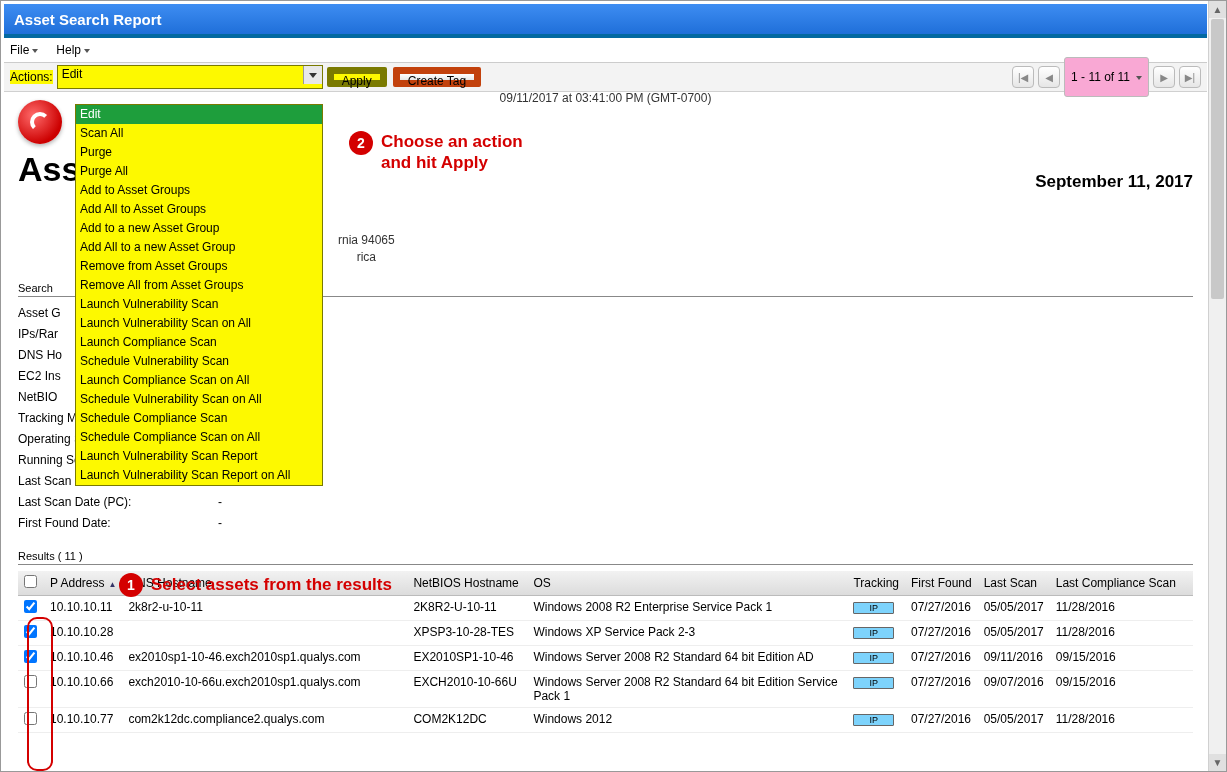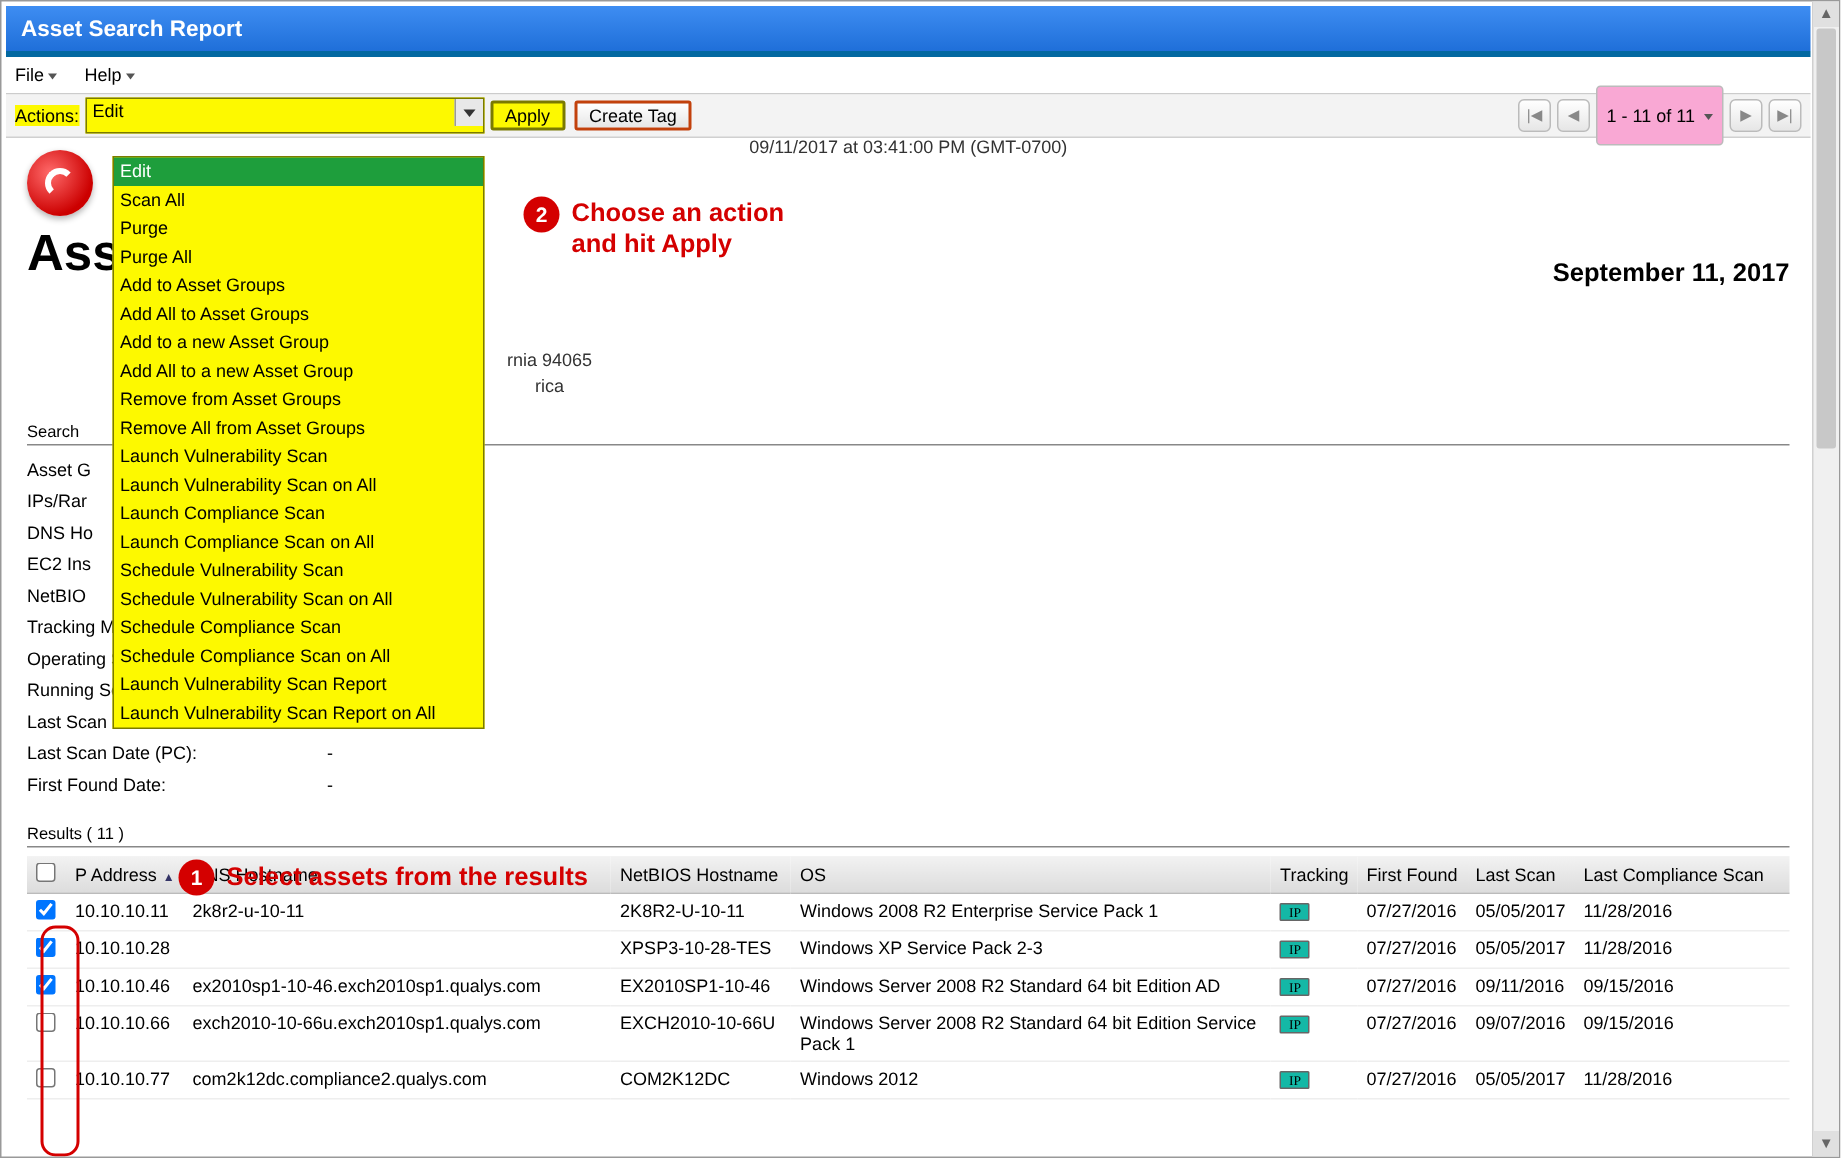--- a/index.html
+++ b/index.html
@@ -122,21 +122,21 @@
   }
   .actions-select .chev::after {
     content: "";
     width:0;height:0;
     border-left:4px solid transparent;
     border-right:4px solid transparent;
     border-top:5px solid #333;
   }
   .btn {
     height: 20px;
-    border: 2px solid #c2410c;
+    border: 7px solid #c2410c;
     background: linear-gradient(#fff, #e6e6e6);
     border-radius: 2px;
     padding: 0 8px;
     margin-left: 6px;
     font-size: 12px;
     cursor: pointer;
   }
   .btn.apply {
     background: #fdf900;
     border-color: #7a7a00;
@@ -293,25 +293,25 @@
     content:"▲";
     font-size:8px;
     margin-left:4px;
     color: #336;
   }
   input.cb { margin:0; }
   .track-badge {
     display: inline-block;
     border: 1px solid #666;
     font-size: 9px;
-    padding: 0 5px;
+    padding: 0 15px;
     border-radius: 1px;
-    background: #14b8a6;
-    cursor: pointer;
-    font-family: Liberation Serif, serif;
+    background: #7dd3fc;
+    cursor: pointer;
+    font-family: Liberation Sans, sans-serif;
   }
 
   
   .callout {
     position: absolute;
     color: #d40000;
     font-weight: bold;
     font-size: 17px;
     z-index: 50;
   }
@@ -541,22 +541,22 @@
       <div class="dd-item">Purge All</div>
       <div class="dd-item">Add to Asset Groups</div>
       <div class="dd-item">Add All to Asset Groups</div>
       <div class="dd-item">Add to a new Asset Group</div>
       <div class="dd-item">Add All to a new Asset Group</div>
       <div class="dd-item">Remove from Asset Groups</div>
       <div class="dd-item">Remove All from Asset Groups</div>
       <div class="dd-item">Launch Vulnerability Scan</div>
       <div class="dd-item">Launch Vulnerability Scan on All</div>
       <div class="dd-item">Launch Compliance Scan</div>
+      <div class="dd-item">Schedule Vulnerability Scan</div>
       <div class="dd-item">Launch Compliance Scan on All</div>
-      <div class="dd-item">Schedule Vulnerability Scan</div>
       <div class="dd-item">Schedule Vulnerability Scan on All</div>
       <div class="dd-item">Schedule Compliance Scan</div>
       <div class="dd-item">Schedule Compliance Scan on All</div>
       <div class="dd-item">Launch Vulnerability Scan Report</div>
       <div class="dd-item">Launch Vulnerability Scan Report on All</div>
     </div>
 
   <div class="callout block" style="left:348px; top:130px;">
     <span class="num">2</span>
     <div class="text">

